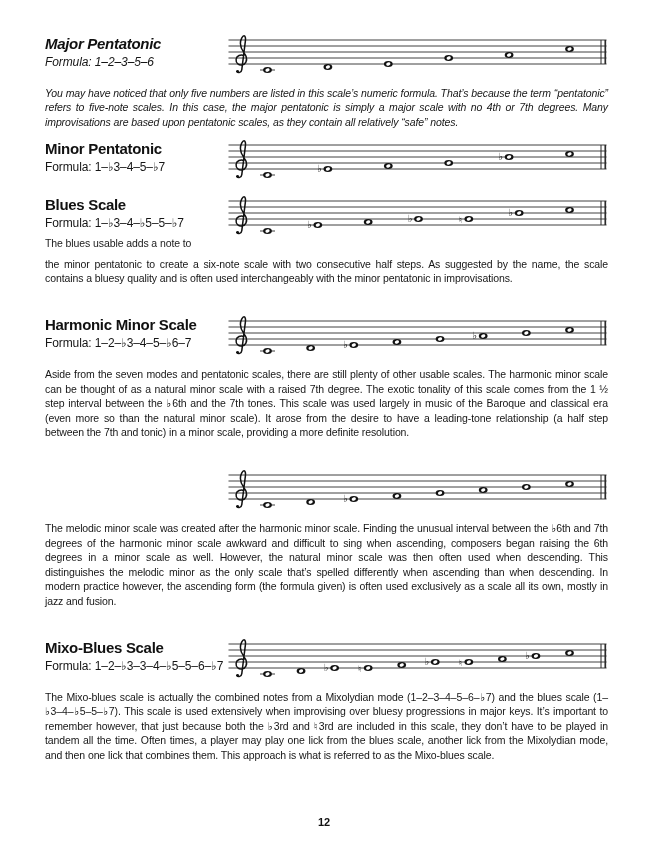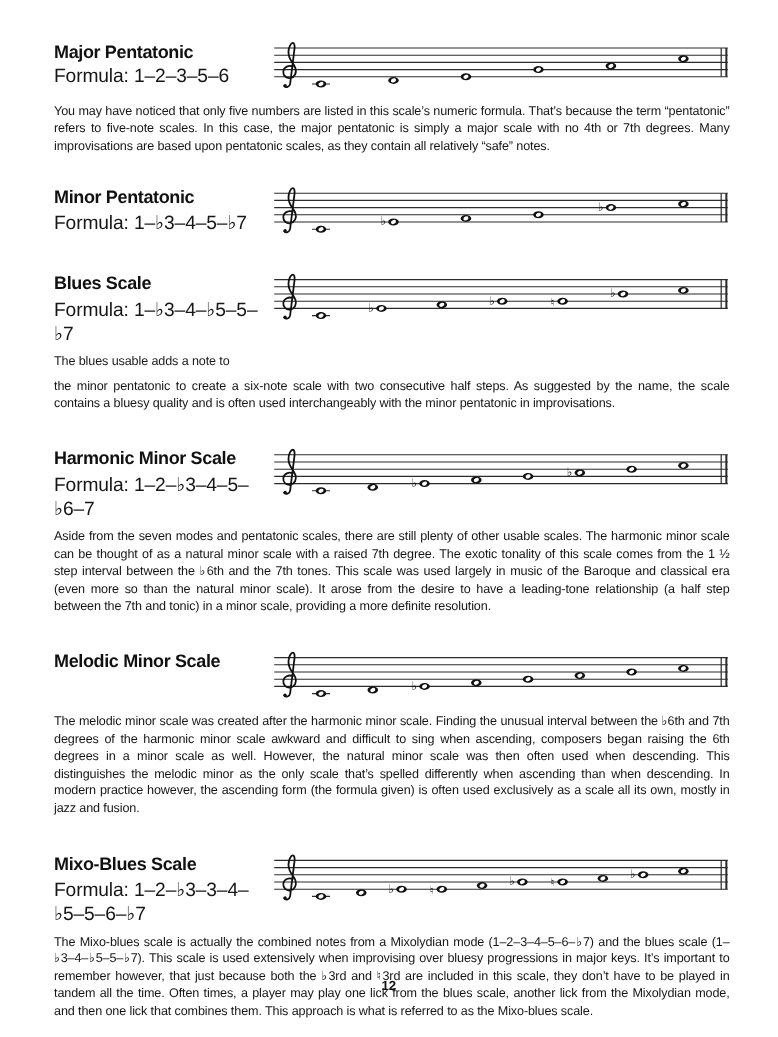--- a/index.html
+++ b/index.html
@@ -5,34 +5,34 @@
   html,body{margin:0;padding:0;background:#ffffff;}
   .page{
     position:relative;
     width:648px;height:864px;
     background:#ffffff;
     font-family:"Liberation Sans", sans-serif;
     color:#1a1a1a;
     overflow:hidden;
   }
   .content{padding:30px 40px 0 45px;}
-  .scale-section{margin-top:22px;}
-  .scale-section:first-of-type{margin-top:0;}
+  .scale-section{margin-top:6px;}
+  .scale-section:first-of-type{margin-top:0;font-style:italic;}
   .scale-section:nth-of-type(4),
   .scale-section:nth-of-type(5),
   .scale-section:nth-of-type(6){margin-top:26px;}
   .sec-head{display:flex;align-items:flex-start;}
   .sec-titles{width:182px;flex-shrink:0;padding-top:5px;}
   .sec-title{
     margin:0;
     font-size:15px;font-weight:bold;
     letter-spacing:-0.3px;
     color:#111;
   }
-  .sec-formula{font-size:16px;margin-top:3px;letter-spacing:-0.1px;color:#161616;}
+  .sec-formula{font-size:12px;margin-top:3px;letter-spacing:-0.1px;color:#161616;}
   .sec-intro{font-size:10.5px;line-height:14.4px;margin-top:6px;letter-spacing:-0.1px;display:none;}
   .sec-intro.show{display:block;}
   .staff-wrap{flex:1;min-width:0;}
   svg.staff{width:381px;height:50px;display:block;}
   .sec-para{
     margin:6px 0 0 0;
     font-size:10.5px;line-height:14.4px;
     text-align:justify;
     letter-spacing:-0.1px;
     color:#161616;
@@ -259,21 +259,20 @@
               </g>
             </svg>
       </div>
     </div>
     <p class="sec-para">Aside from the seven modes and pentatonic scales, there are still plenty of other usable scales. The harmonic minor scale can be thought of as a natural minor scale with a raised 7th degree. The exotic tonality of this scale comes from the 1 ½ step interval between the ♭6th and the 7th tones. This scale was used largely in music of the Baroque and classical era (even more so than the natural minor scale). It arose from the desire to have a leading-tone relationship (a half step between the 7th and tonic) in a minor scale, providing a more definite resolution.</p>
   </section>
 
   <section class="scale-section">
     <div class="sec-head">
       <div class="sec-titles">
-        <h2 class="sec-title">Melodic Minor Scale</h2>
 
       </div>
       <div class="staff-wrap">
         <svg class="staff" viewBox="0 0 380 50">
               <line x1="1" y1="10" x2="379" y2="10" stroke="#2b2b2b" stroke-width="0.9"></line>
               <line x1="1" y1="16" x2="379" y2="16" stroke="#2b2b2b" stroke-width="0.9"></line>
               <line x1="1" y1="22" x2="379" y2="22" stroke="#2b2b2b" stroke-width="0.9"></line>
               <line x1="1" y1="28" x2="379" y2="28" stroke="#2b2b2b" stroke-width="0.9"></line>
               <line x1="1" y1="34" x2="379" y2="34" stroke="#2b2b2b" stroke-width="0.9"></line>
               <line x1="373.5" y1="10" x2="373.5" y2="34" stroke="#2b2b2b" stroke-width="1"></line>

